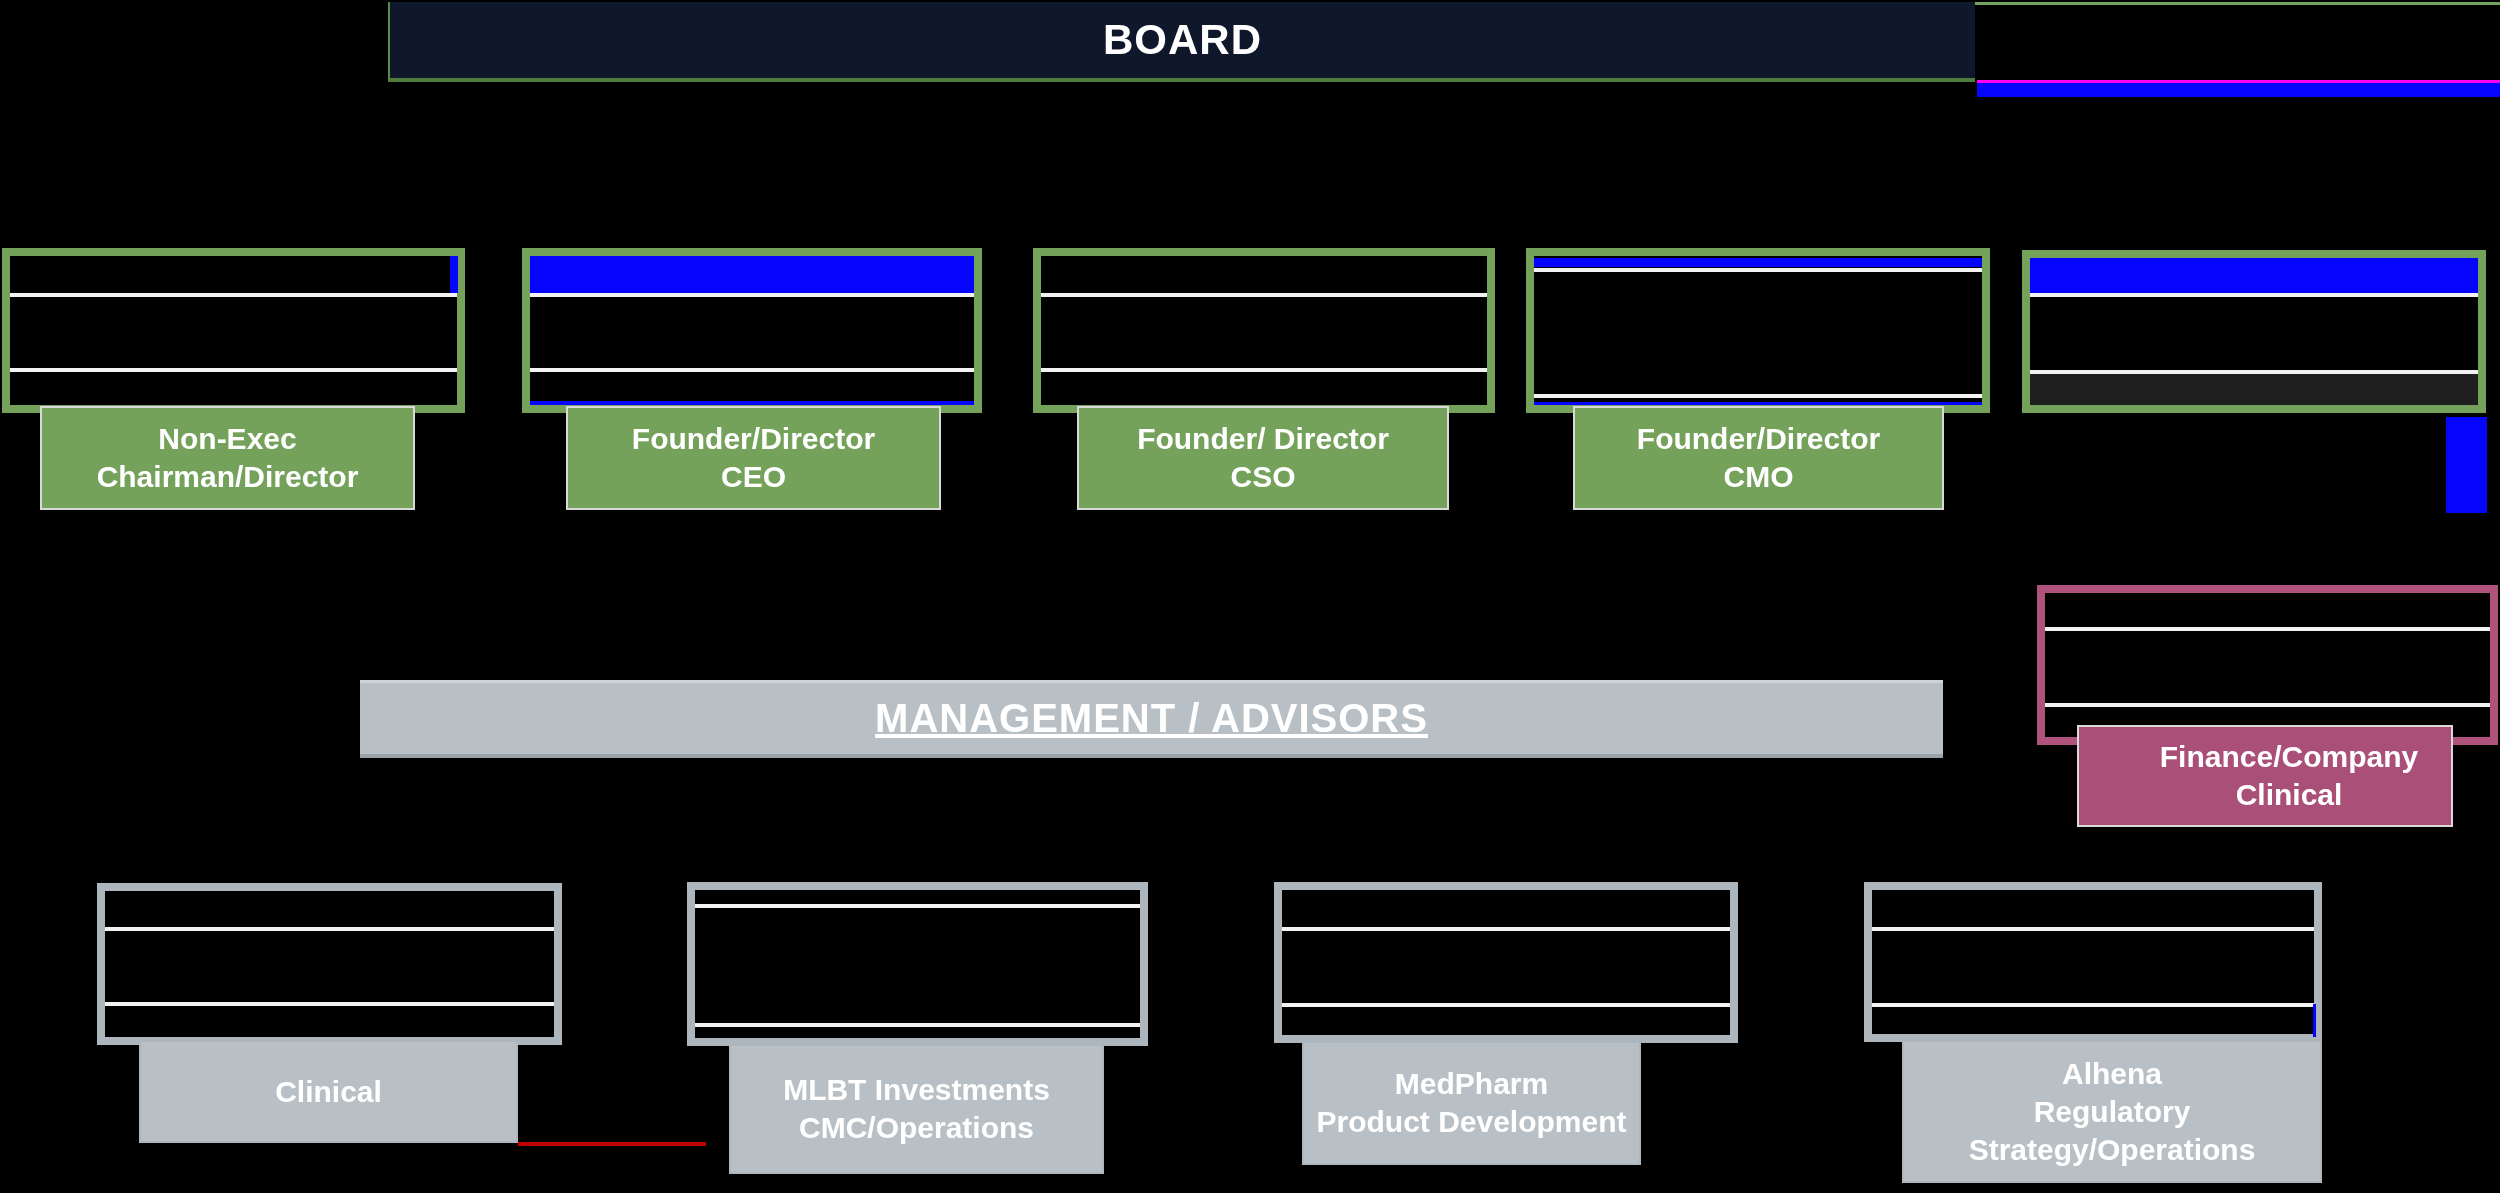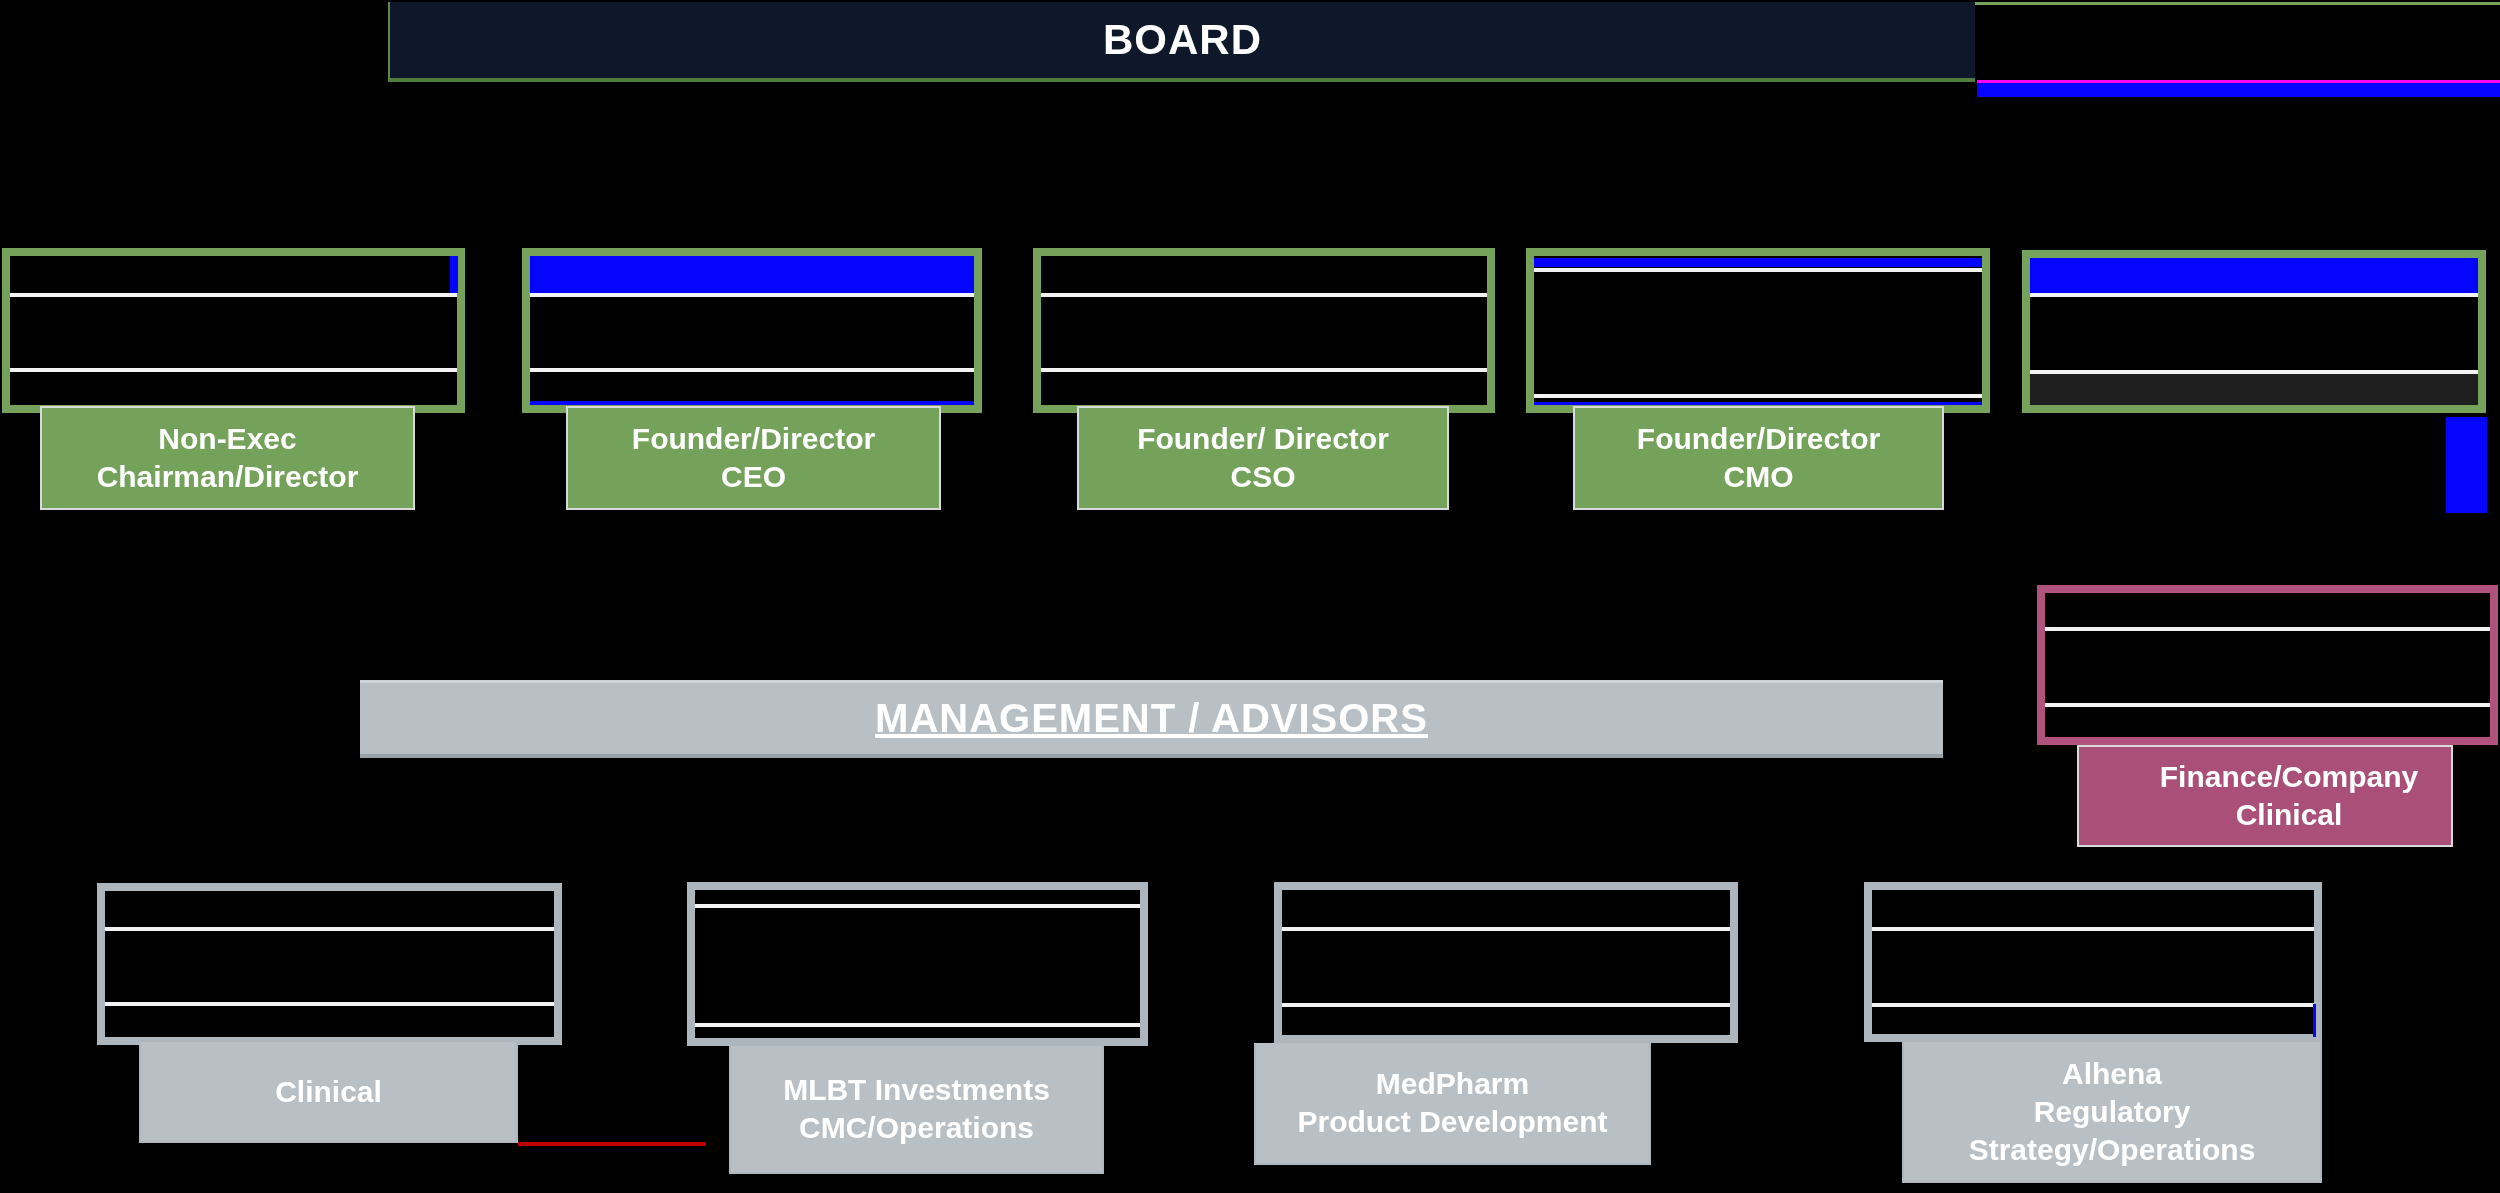--- a/index.html
+++ b/index.html
@@ -94,21 +94,21 @@
   <div class="abs strip" style="left:2446px;top:417px;width:41px;height:96px;background:#0505FD;"></div>
 
   <div class="abs mgmt-bar" style="left:360px;top:680px;width:1583px;height:78px;text-decoration:underline;">
     <span>MANAGEMENT / ADVISORS</span>
   </div>
 
   <div class="abs detail pink" style="left:2037px;top:585px;width:461px;height:160px;">
     <div class="divider" style="top:34px;"></div>
     <div class="divider" style="top:110px;"></div>
   </div>
-  <div class="abs plate pink" style="left:2077px;top:745px;width:376px;height:102px;padding-left:48px;">
+  <div class="abs plate pink" style="left:2077px;top:725px;width:376px;height:102px;padding-left:48px;">
     <span>Finance/Company</span>
     <span>Clinical</span>
   </div>
 
   <div class="abs detail gray" style="left:97px;top:883px;width:465px;height:162px;">
     <div class="divider" style="top:36px;"></div>
     <div class="divider" style="top:111px;"></div>
   </div>
   <div class="abs detail gray" style="left:687px;top:882px;width:461px;height:164px;">
     <div class="divider" style="top:14px;"></div>
@@ -124,21 +124,21 @@
     <div class="bluefill" style="left:441px;width:3px;top:114px;height:33px;"></div>
   </div>
 
   <div class="abs plate gray" style="left:729px;top:1046px;width:375px;height:128px;">
     <span>MLBT Investments</span>
     <span>CMC/Operations</span>
   </div>
   <div class="abs plate gray" style="left:139px;top:1042px;width:379px;height:101px;">
     <span>Clinical</span>
   </div>
-  <div class="abs plate gray" style="left:1254px;top:1043px;width:397px;height:122px;">
+  <div class="abs plate gray" style="left:1302px;top:1043px;width:339px;height:122px;">
     <span>MedPharm</span>
     <span>Product Development</span>
   </div>
   <div class="abs plate gray" style="left:1902px;top:1042px;width:420px;height:141px;">
     <span>Alhena</span>
     <span>Regulatory</span>
     <span>Strategy/Operations</span>
   </div>
 
   <div class="abs strip" style="left:518px;top:1142px;width:188px;height:4px;background:#C00000;"></div>

